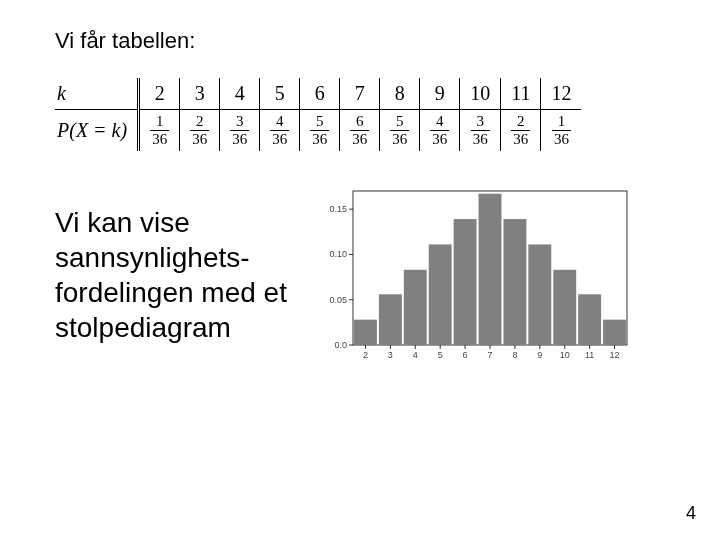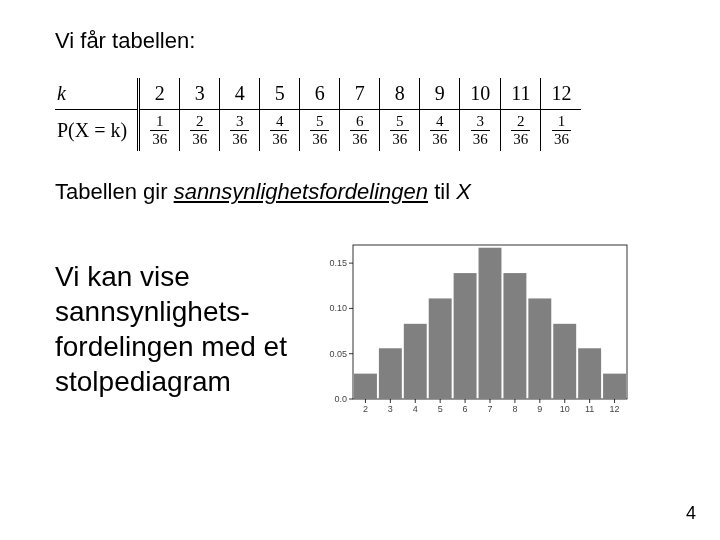--- a/index.html
+++ b/index.html
@@ -110,39 +110,36 @@
           <td>5</td>
           <td>6</td>
           <td>7</td>
           <td>8</td>
           <td>9</td>
           <td>10</td>
           <td>11</td>
           <td>12</td>
         </tr>
     <tr id="p-row">
-          <td style="">P(X = k)</td>
+          <td style="font-style: italic;">P(X = k)</td>
           <td class="dbl"><span class="frac"><span class="num">1</span><span class="den">36</span></span></td>
           <td><span class="frac"><span class="num">2</span><span class="den">36</span></span></td>
           <td><span class="frac"><span class="num">3</span><span class="den">36</span></span></td>
           <td><span class="frac"><span class="num">4</span><span class="den">36</span></span></td>
           <td><span class="frac"><span class="num">5</span><span class="den">36</span></span></td>
           <td><span class="frac"><span class="num">6</span><span class="den">36</span></span></td>
           <td><span class="frac"><span class="num">5</span><span class="den">36</span></span></td>
           <td><span class="frac"><span class="num">4</span><span class="den">36</span></span></td>
           <td><span class="frac"><span class="num">3</span><span class="den">36</span></span></td>
           <td><span class="frac"><span class="num">2</span><span class="den">36</span></span></td>
           <td><span class="frac"><span class="num">1</span><span class="den">36</span></span></td>
         </tr>
   </tbody>
     </table>
 
-  <div class="line2">
-    <span>Tabellen gir </span><span class="underline-ital">sannsynlighetsfordelingen</span><span> til </span><span class="ital">X</span>
-  </div>
 
 
   <div class="lower">
     <div class="lower-text">Vi kan vise sannsynlighets-fordelingen med et stolpediagram</div>
     <div class="chart-wrap">
       <svg class="chart" id="bar-chart-svg" width="320" height="180" viewBox="0 0 320 180">
           <rect x="38" y="6" width="274" height="154" fill="none" stroke="#000" stroke-width="0.8"></rect>
           <line x1="34" y1="160" x2="38" y2="160" stroke="#000" stroke-width="0.8"></line>
           <text x="32" y="163" text-anchor="end" class="axis-text">0.0</text>
           <line x1="34" y1="114.70588235294117" x2="38" y2="114.70588235294117" stroke="#000" stroke-width="0.8"></line>

